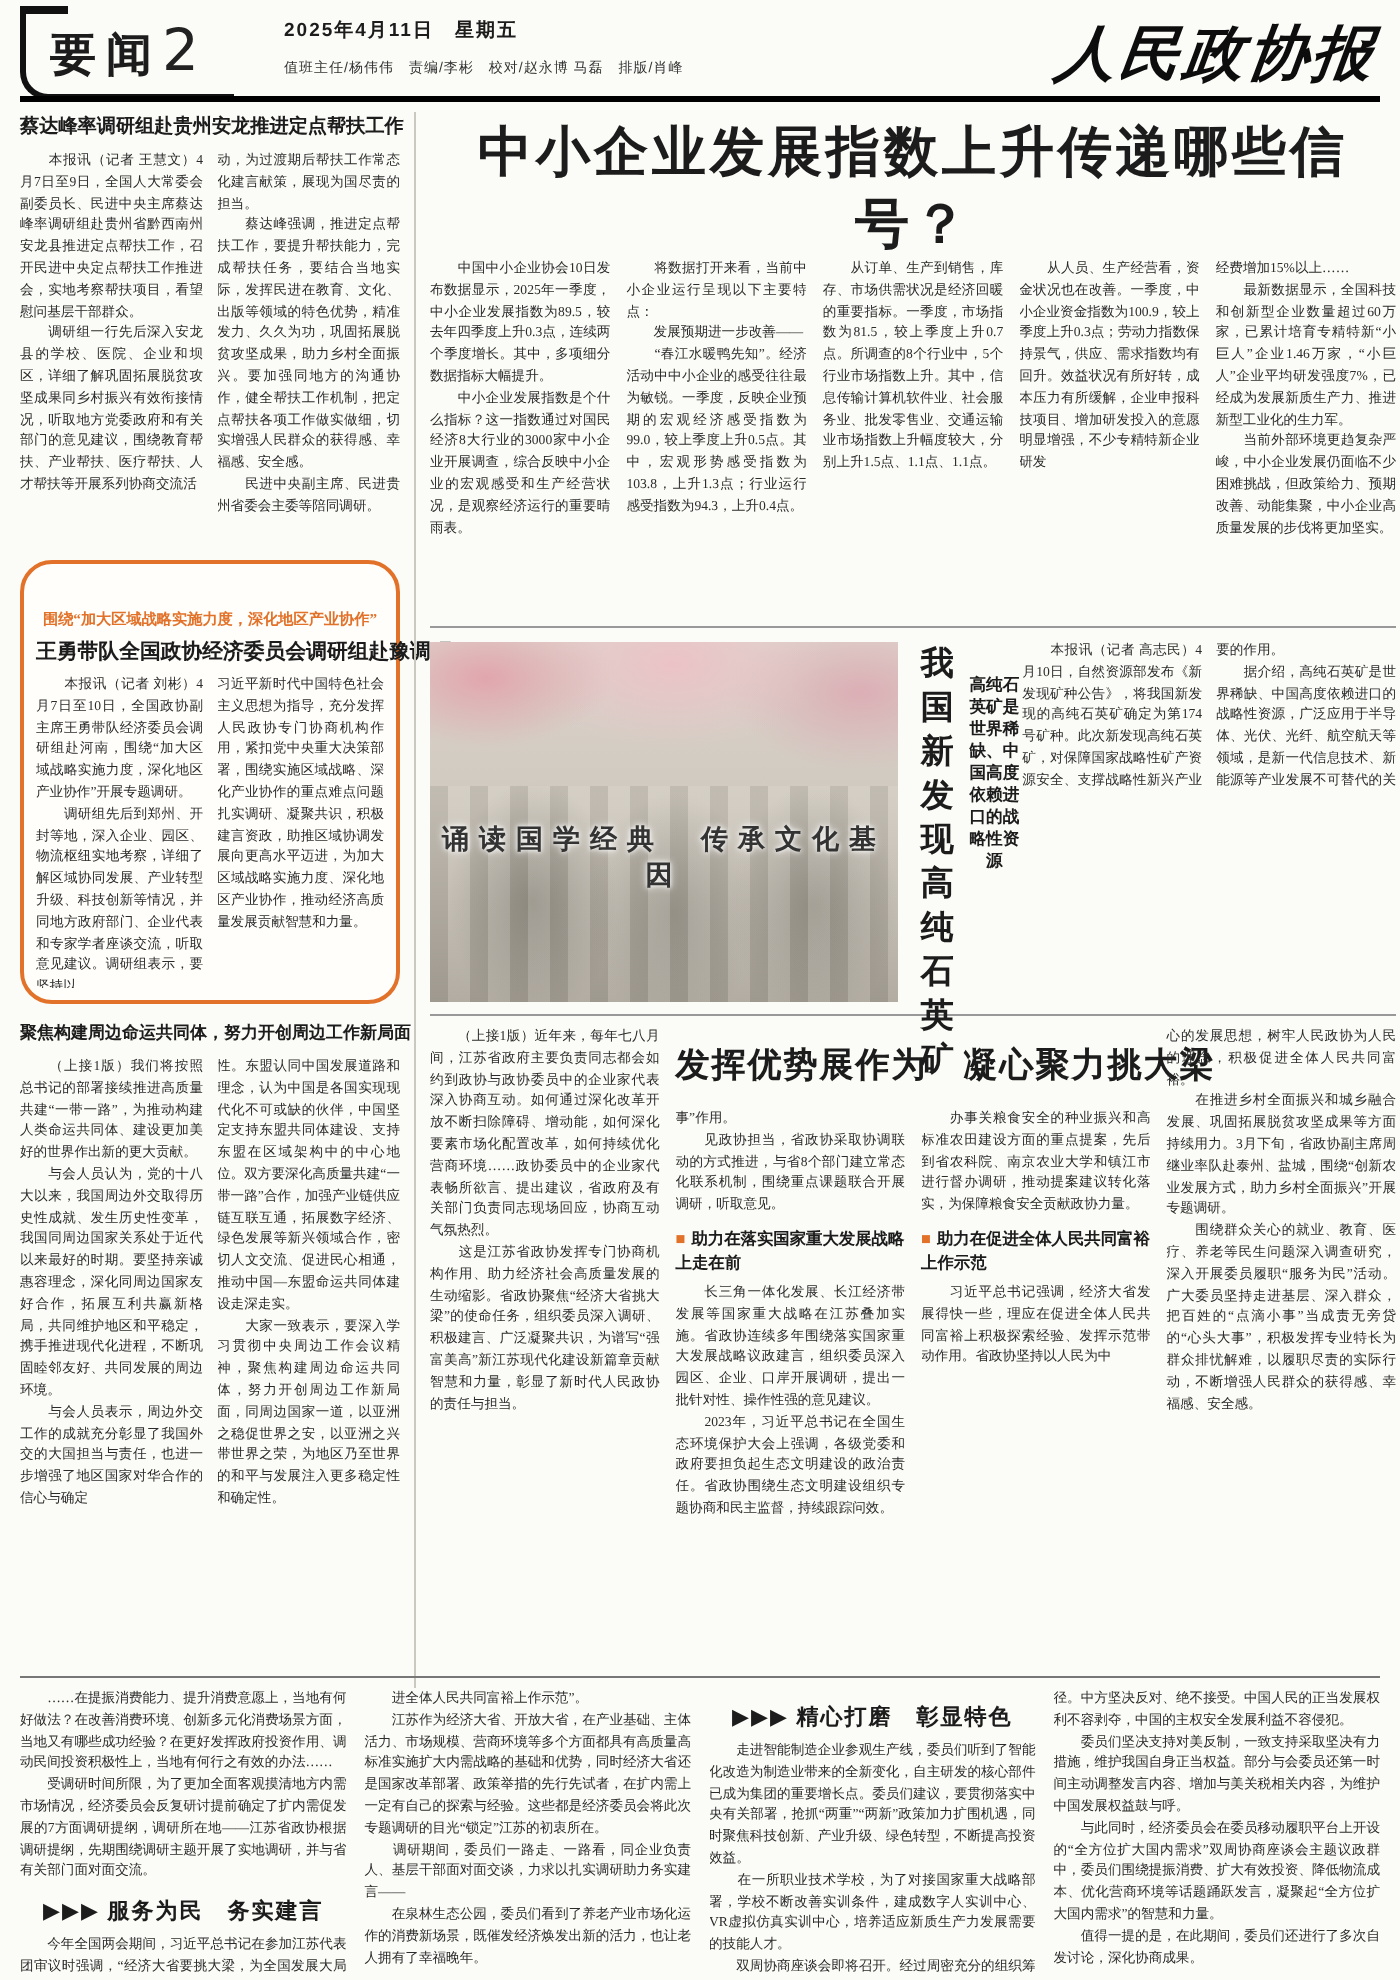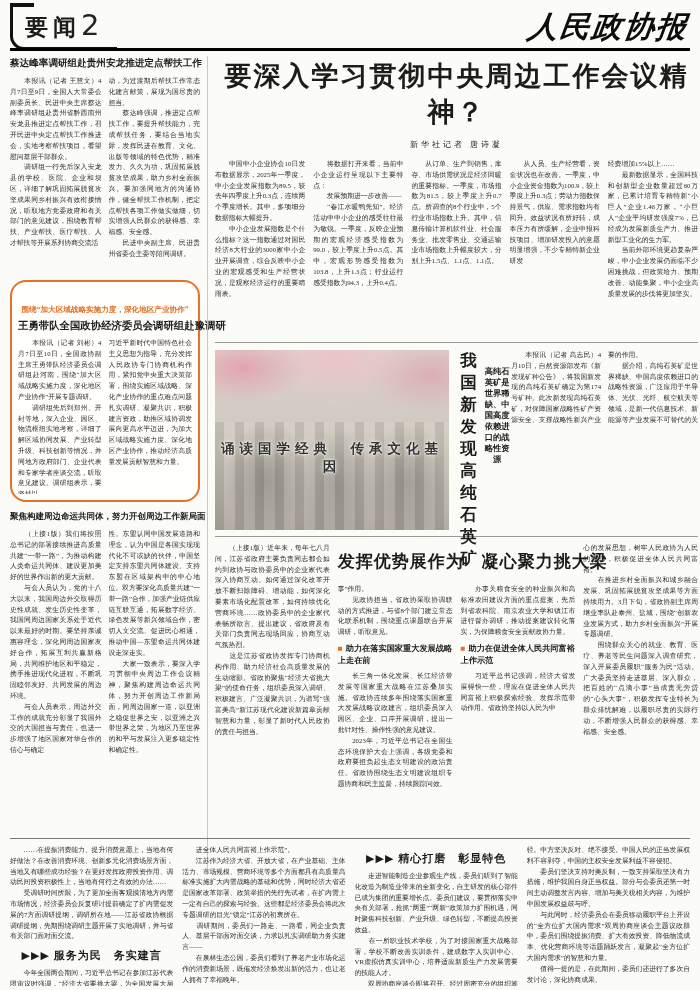--- a/index.html
+++ b/index.html
@@ -84,20 +84,24 @@
 </head>
 <body>
 
 <div class="page">
 
   <div class="hdr">
     <div class="secbox">
       <span class="sec-title">要闻</span>
       <span class="page-num">2</span>
     </div>
+    <div class="dateblock">
+      <div class="date">2025年4月11日　星期五</div>
+      <div class="staff">值班主任/杨伟伟　责编/李彬　校对/赵永博 马磊　排版/肖峰</div>
+    </div>
     <div class="masthead">人民政协报</div>
   </div>
   <div class="hrule"></div>
 
   <div class="content">
 
     <div class="leftcol">
 
       <div>
         <div class="a1-head">蔡达峰率调研组赴贵州安龙推进定点帮扶工作</div>
@@ -128,22 +132,21 @@
 　　与会人员表示，周边外交工作的成就充分彰显了我国外交的大国担当与责任，也进一步增强了地区国家对华合作的信心与确定</div>
           <div class="bt">性。东盟认同中国发展道路和理念，认为中国是各国实现现代化不可或缺的伙伴，中国坚定支持东盟共同体建设、支持东盟在区域架构中的中心地位。双方要深化高质量共建“一带一路”合作，加强产业链供应链互联互通，拓展数字经济、绿色发展等新兴领域合作，密切人文交流、促进民心相通，推动中国—东盟命运共同体建设走深走实。
 　　大家一致表示，要深入学习贯彻中央周边工作会议精神，聚焦构建周边命运共同体，努力开创周边工作新局面，同周边国家一道，以亚洲之稳促世界之安，以亚洲之兴带世界之荣，为地区乃至世界的和平与发展注入更多稳定性和确定性。</div>
         </div>
       </div>
     </div>
 
     <div class="main">
 
       <div>
-        <div class="main-head">要深入学习贯彻中央周边工作会议精神？</div>
-        <div class="main-byline">新华社记者 唐诗凝</div>
+        <div class="main-head">中小企业发展指数上升传递哪些信号？</div>
         <div class="main-body">
           <div class="bt">　　中国中小企业协会10日发布数据显示，2025年一季度，中小企业发展指数为89.5，较去年四季度上升0.3点，连续两个季度增长。其中，多项细分数据指标大幅提升。
 　　中小企业发展指数是个什么指标？这一指数通过对国民经济8大行业的3000家中小企业开展调查，综合反映中小企业的宏观感受和生产经营状况，是观察经济运行的重要晴雨表。</div>
           <div class="bt">　　将数据打开来看，当前中小企业运行呈现以下主要特点：
 　　发展预期进一步改善——
 　　“春江水暖鸭先知”。经济活动中中小企业的感受往往最为敏锐。一季度，反映企业预期的宏观经济感受指数为99.0，较上季度上升0.5点。其中，宏观形势感受指数为103.8，上升1.3点；行业运行感受指数为94.3，上升0.4点。</div>
           <div class="bt">　　从订单、生产到销售，库存、市场供需状况是经济回暖的重要指标。一季度，市场指数为81.5，较上季度上升0.7点。所调查的8个行业中，5个行业市场指数上升。其中，信息传输计算机软件业、社会服务业、批发零售业、交通运输业市场指数上升幅度较大，分别上升1.5点、1.1点、1.1点。</div>
           <div class="bt">　　从人员、生产经营看，资金状况也在改善。一季度，中小企业资金指数为100.9，较上季度上升0.3点；劳动力指数保持景气，供应、需求指数均有回升。效益状况有所好转，成本压力有所缓解，企业申报科技项目、增加研发投入的意愿明显增强，不少专精特新企业研发</div>
           <div class="bt">经费增加15%以上……
 　　最新数据显示，全国科技和创新型企业数量超过60万家，已累计培育专精特新“小巨人”企业1.46万家，“小巨人”企业平均研发强度7%，已经成为发展新质生产力、推进新型工业化的生力军。

